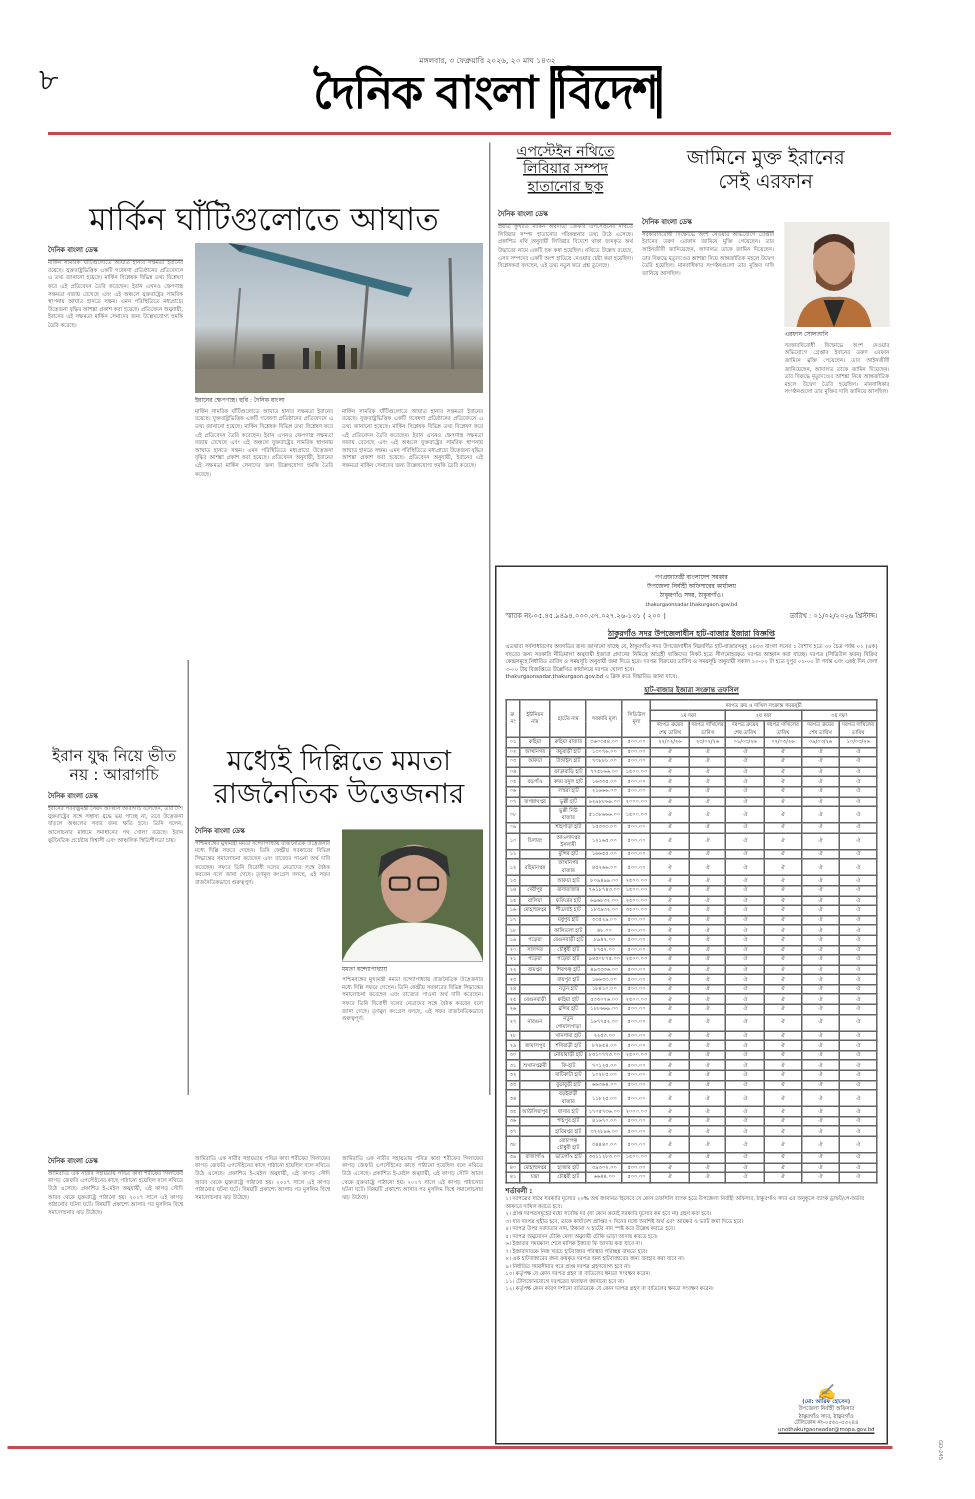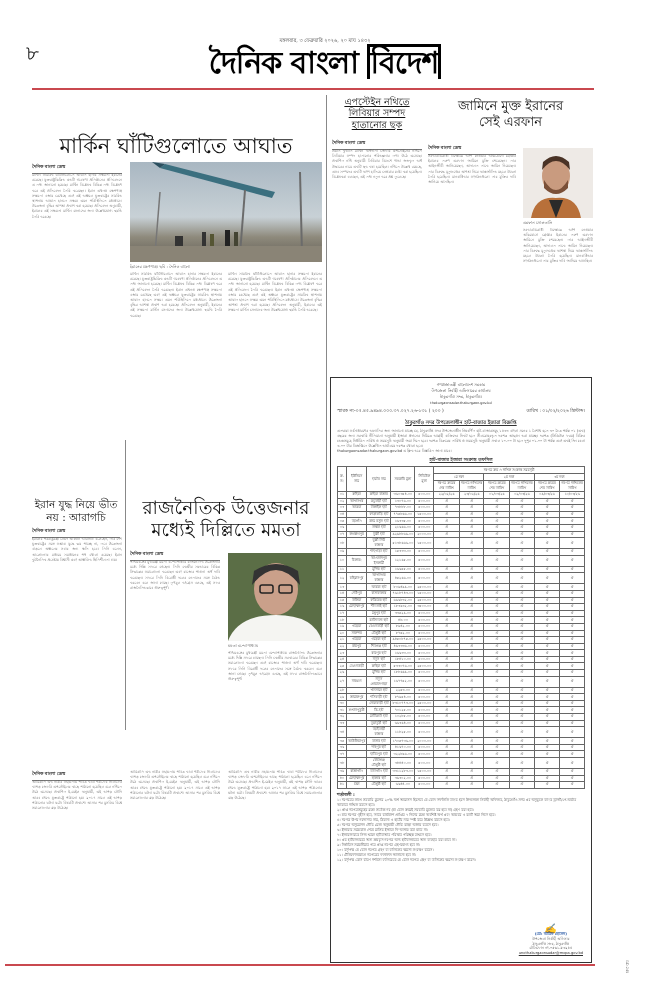--- a/index.html
+++ b/index.html
@@ -96,22 +96,22 @@
 
 <div class="head" style="left:30px; top:498px; width:92px; font-size:10.5px;">
   <div>ইরান যুদ্ধ নিয়ে ভীত</div>
   <div>নয় : আরাগচি</div>
 </div>
 <div class="byline" style="left:32px; top:528px; width:88px;">দৈনিক বাংলা ডেস্ক</div>
 <div class="col" style="left:32px; top:537px; width:90px; height:190px;">ইরানের পররাষ্ট্রমন্ত্রী সৈয়দ আব্বাস আরাগচি বলেছেন, তার দেশ যুক্তরাষ্ট্রের সঙ্গে সম্ভাব্য যুদ্ধে ভয় পাচ্ছে না, তবে উত্তেজনা বাড়লে অঞ্চলের সবার জন্য ক্ষতি হবে। তিনি বলেন, আলোচনার মাধ্যমে সমাধানের পথ খোলা রয়েছে। ইরান কূটনৈতিক প্রচেষ্টায় বিশ্বাসী এবং আঞ্চলিক স্থিতিশীলতা চায়।</div>
 <div class="vrule" style="left:125px; top:440px; height:290px;"></div>
 
 <div class="head" style="left:128px; top:497px; width:196px; font-size:18.5px;">
+  <div>মধ্যেই দিল্লিতে মমতা</div>
   <div>রাজনৈতিক উত্তেজনার</div>
-  <div>মধ্যেই দিল্লিতে মমতা</div>
 </div>
 <div class="byline" style="left:130px; top:551px; width:90px;">দৈনিক বাংলা ডেস্ক</div>
 <div class="col" style="left:130px; top:560px; width:90px; height:168px;">পশ্চিমবঙ্গের মুখ্যমন্ত্রী মমতা বন্দ্যোপাধ্যায় রাজনৈতিক উত্তেজনার মধ্যে দিল্লি সফরে গেছেন। তিনি কেন্দ্রীয় সরকারের বিভিন্ন সিদ্ধান্তের সমালোচনা করেছেন এবং রাজ্যের পাওনা অর্থ দাবি করেছেন। সফরে তিনি বিরোধী দলের নেতাদের সঙ্গে বৈঠক করবেন বলে জানা গেছে। তৃণমূল কংগ্রেস বলছে, এই সফর রাজনৈতিকভাবে গুরুত্বপূর্ণ।</div>
 <div class="photo" style="left:228px; top:553px; width:94px; height:88px; background:#4f6a43;">
   <svg width="94" height="88" viewBox="0 0 94 88">
     <rect width="94" height="88" fill="#5b6e46"></rect>
     <ellipse cx="48" cy="36" rx="22" ry="26" fill="#caa08a"></ellipse>
     <path d="M24,32 Q48,2 72,32 L70,18 Q48,4 26,18 Z" fill="#333"></path>
     <rect x="32" y="32" width="13" height="8" rx="2" fill="none" stroke="#222" stroke-width="1.5"></rect>
     <rect x="51" y="32" width="13" height="8" rx="2" fill="none" stroke="#222" stroke-width="1.5"></rect>

